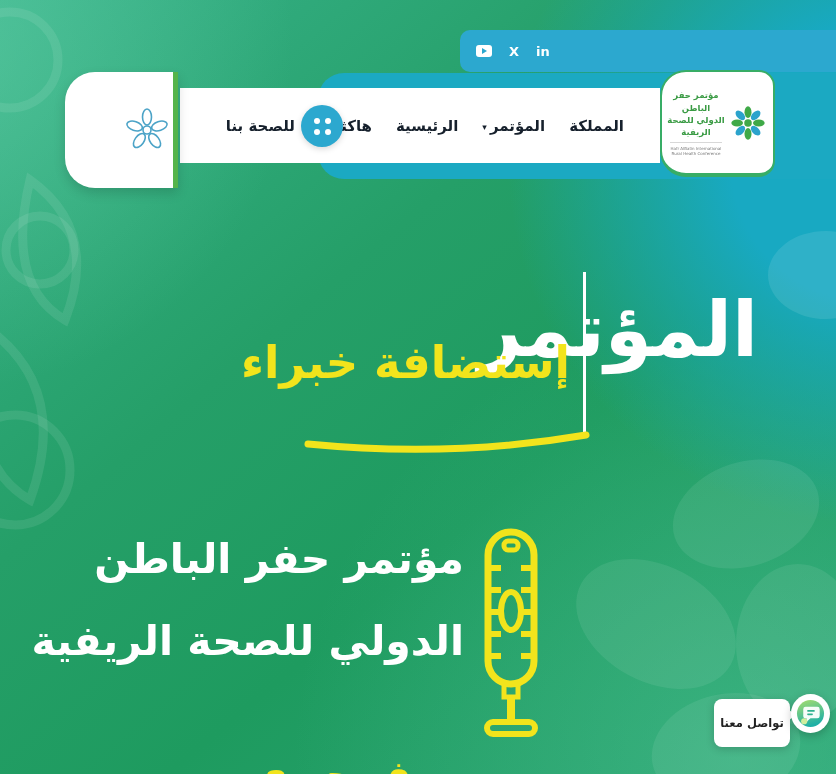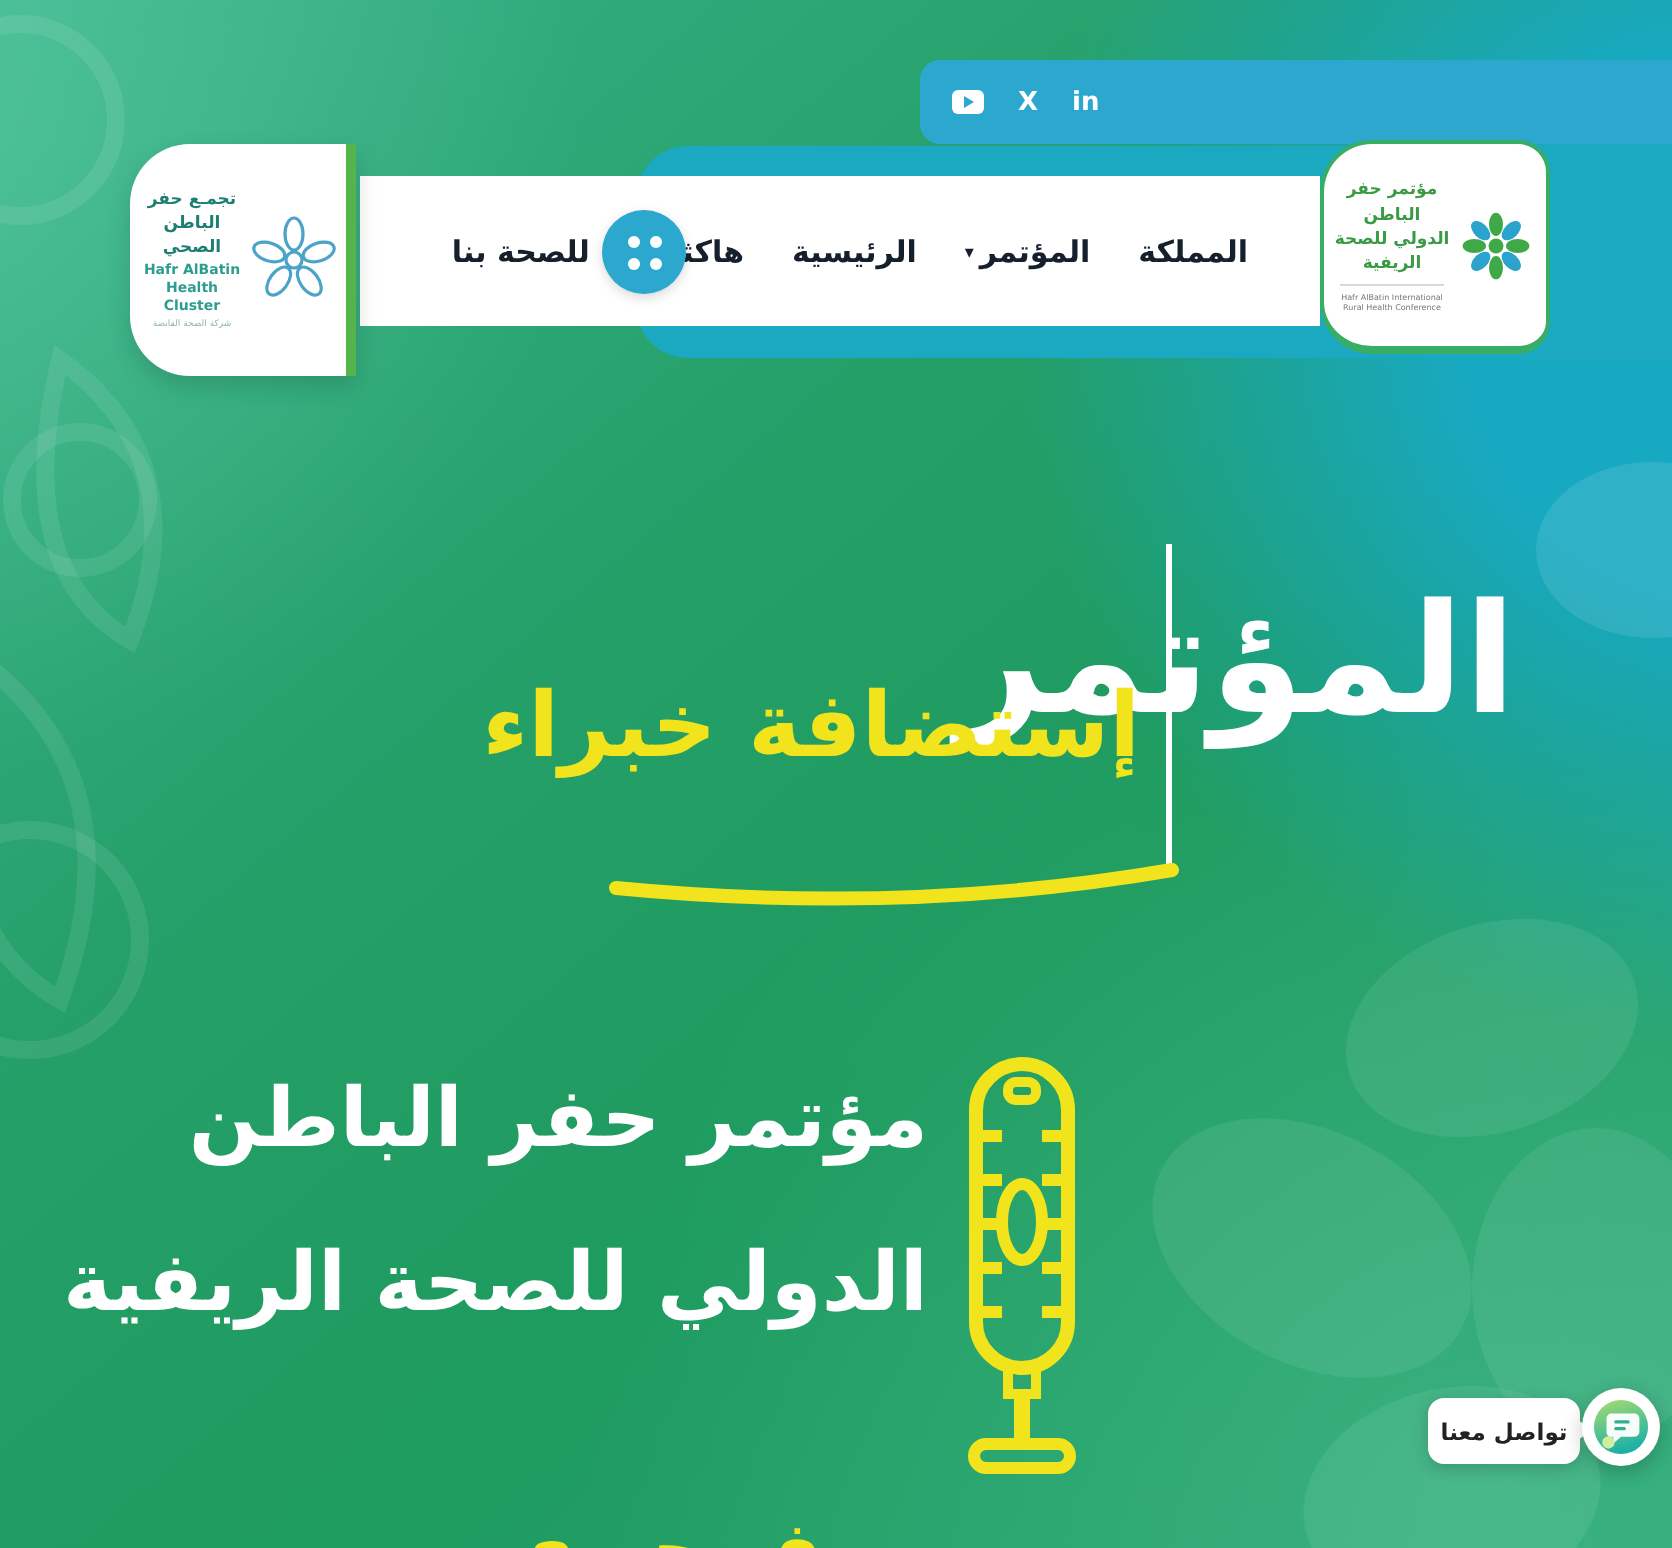--- a/index.html
+++ b/index.html
@@ -79,21 +79,21 @@
 
   
   .mic { position:absolute; left:476px; top:526px; }
   .sec-text { position:absolute; right:372px; top:518px; text-align:right; direction:rtl;
     color:#fff; font-weight:800; font-size:41px; line-height:82px; white-space:nowrap; }
   .sec-line { display:block; }
   .slogan { position:absolute; left:230px; top:753px; width:240px; text-align:center;
     color:#F2E41C; font-size:38px; font-weight:800; direction:rtl; white-space:nowrap; }
 
   
-  .chat-tooltip { position:absolute; left:714px; top:699px; width:76px; height:33px;
+  .chat-tooltip { position:absolute; left:714px; top:699px; width:76px; height:48px;
     background:#fff; border-radius:8px; display:flex; align-items:center; justify-content:center;
     font-size:11.5px; font-weight:700; color:#222; direction:rtl;
     box-shadow:0 2px 8px rgba(0,0,0,0.18); }
   .chat-tooltip::after { content:''; position:absolute; right:-6px; top:11px;
     border-left:7px solid #fff; border-top:5px solid transparent; border-bottom:5px solid transparent; }
   .chat-button { position:absolute; left:791px; top:694px; width:39px; height:39px;
     background:#fff; border-radius:50%; display:flex; align-items:center; justify-content:center;
     cursor:pointer; box-shadow:0 3px 10px rgba(0,0,0,0.22); }
 </style>
 </head>
@@ -165,25 +165,20 @@
     <svg width="44" height="44" viewBox="0 0 44 44">
       <g fill="none" stroke="#4BA3C7" stroke-width="1.6">
         <ellipse cx="22" cy="9" rx="4.5" ry="8"></ellipse>
         <ellipse cx="22" cy="9" rx="4.5" ry="8" transform="rotate(72 22 22)"></ellipse>
         <ellipse cx="22" cy="9" rx="4.5" ry="8" transform="rotate(144 22 22)"></ellipse>
         <ellipse cx="22" cy="9" rx="4.5" ry="8" transform="rotate(216 22 22)"></ellipse>
         <ellipse cx="22" cy="9" rx="4.5" ry="8" transform="rotate(288 22 22)"></ellipse>
         <circle cx="22" cy="22" r="4"></circle>
       </g>
     </svg>
-    <div class="cluster-text">
-      <div class="cluster-title-ar">تجمـع حفر الباطن الصحي</div>
-      <div class="cluster-title-en">Hafr AlBatin Health Cluster</div>
-      <div class="cluster-sub">شركة الصحة القابضة</div>
-    </div>
   </div>
 
   <div class="conf-card">
     <svg width="40" height="40" viewBox="0 0 48 48">
       <g>
         <ellipse cx="24" cy="11" rx="4.2" ry="7" fill="#3FA947"></ellipse>
         <ellipse cx="24" cy="11" rx="4.2" ry="7" transform="rotate(45 24 24)" fill="#2BA3CC"></ellipse>
         <ellipse cx="24" cy="11" rx="4.2" ry="7" transform="rotate(90 24 24)" fill="#3FA947"></ellipse>
         <ellipse cx="24" cy="11" rx="4.2" ry="7" transform="rotate(135 24 24)" fill="#2BA3CC"></ellipse>
         <ellipse cx="24" cy="11" rx="4.2" ry="7" transform="rotate(180 24 24)" fill="#3FA947"></ellipse>

